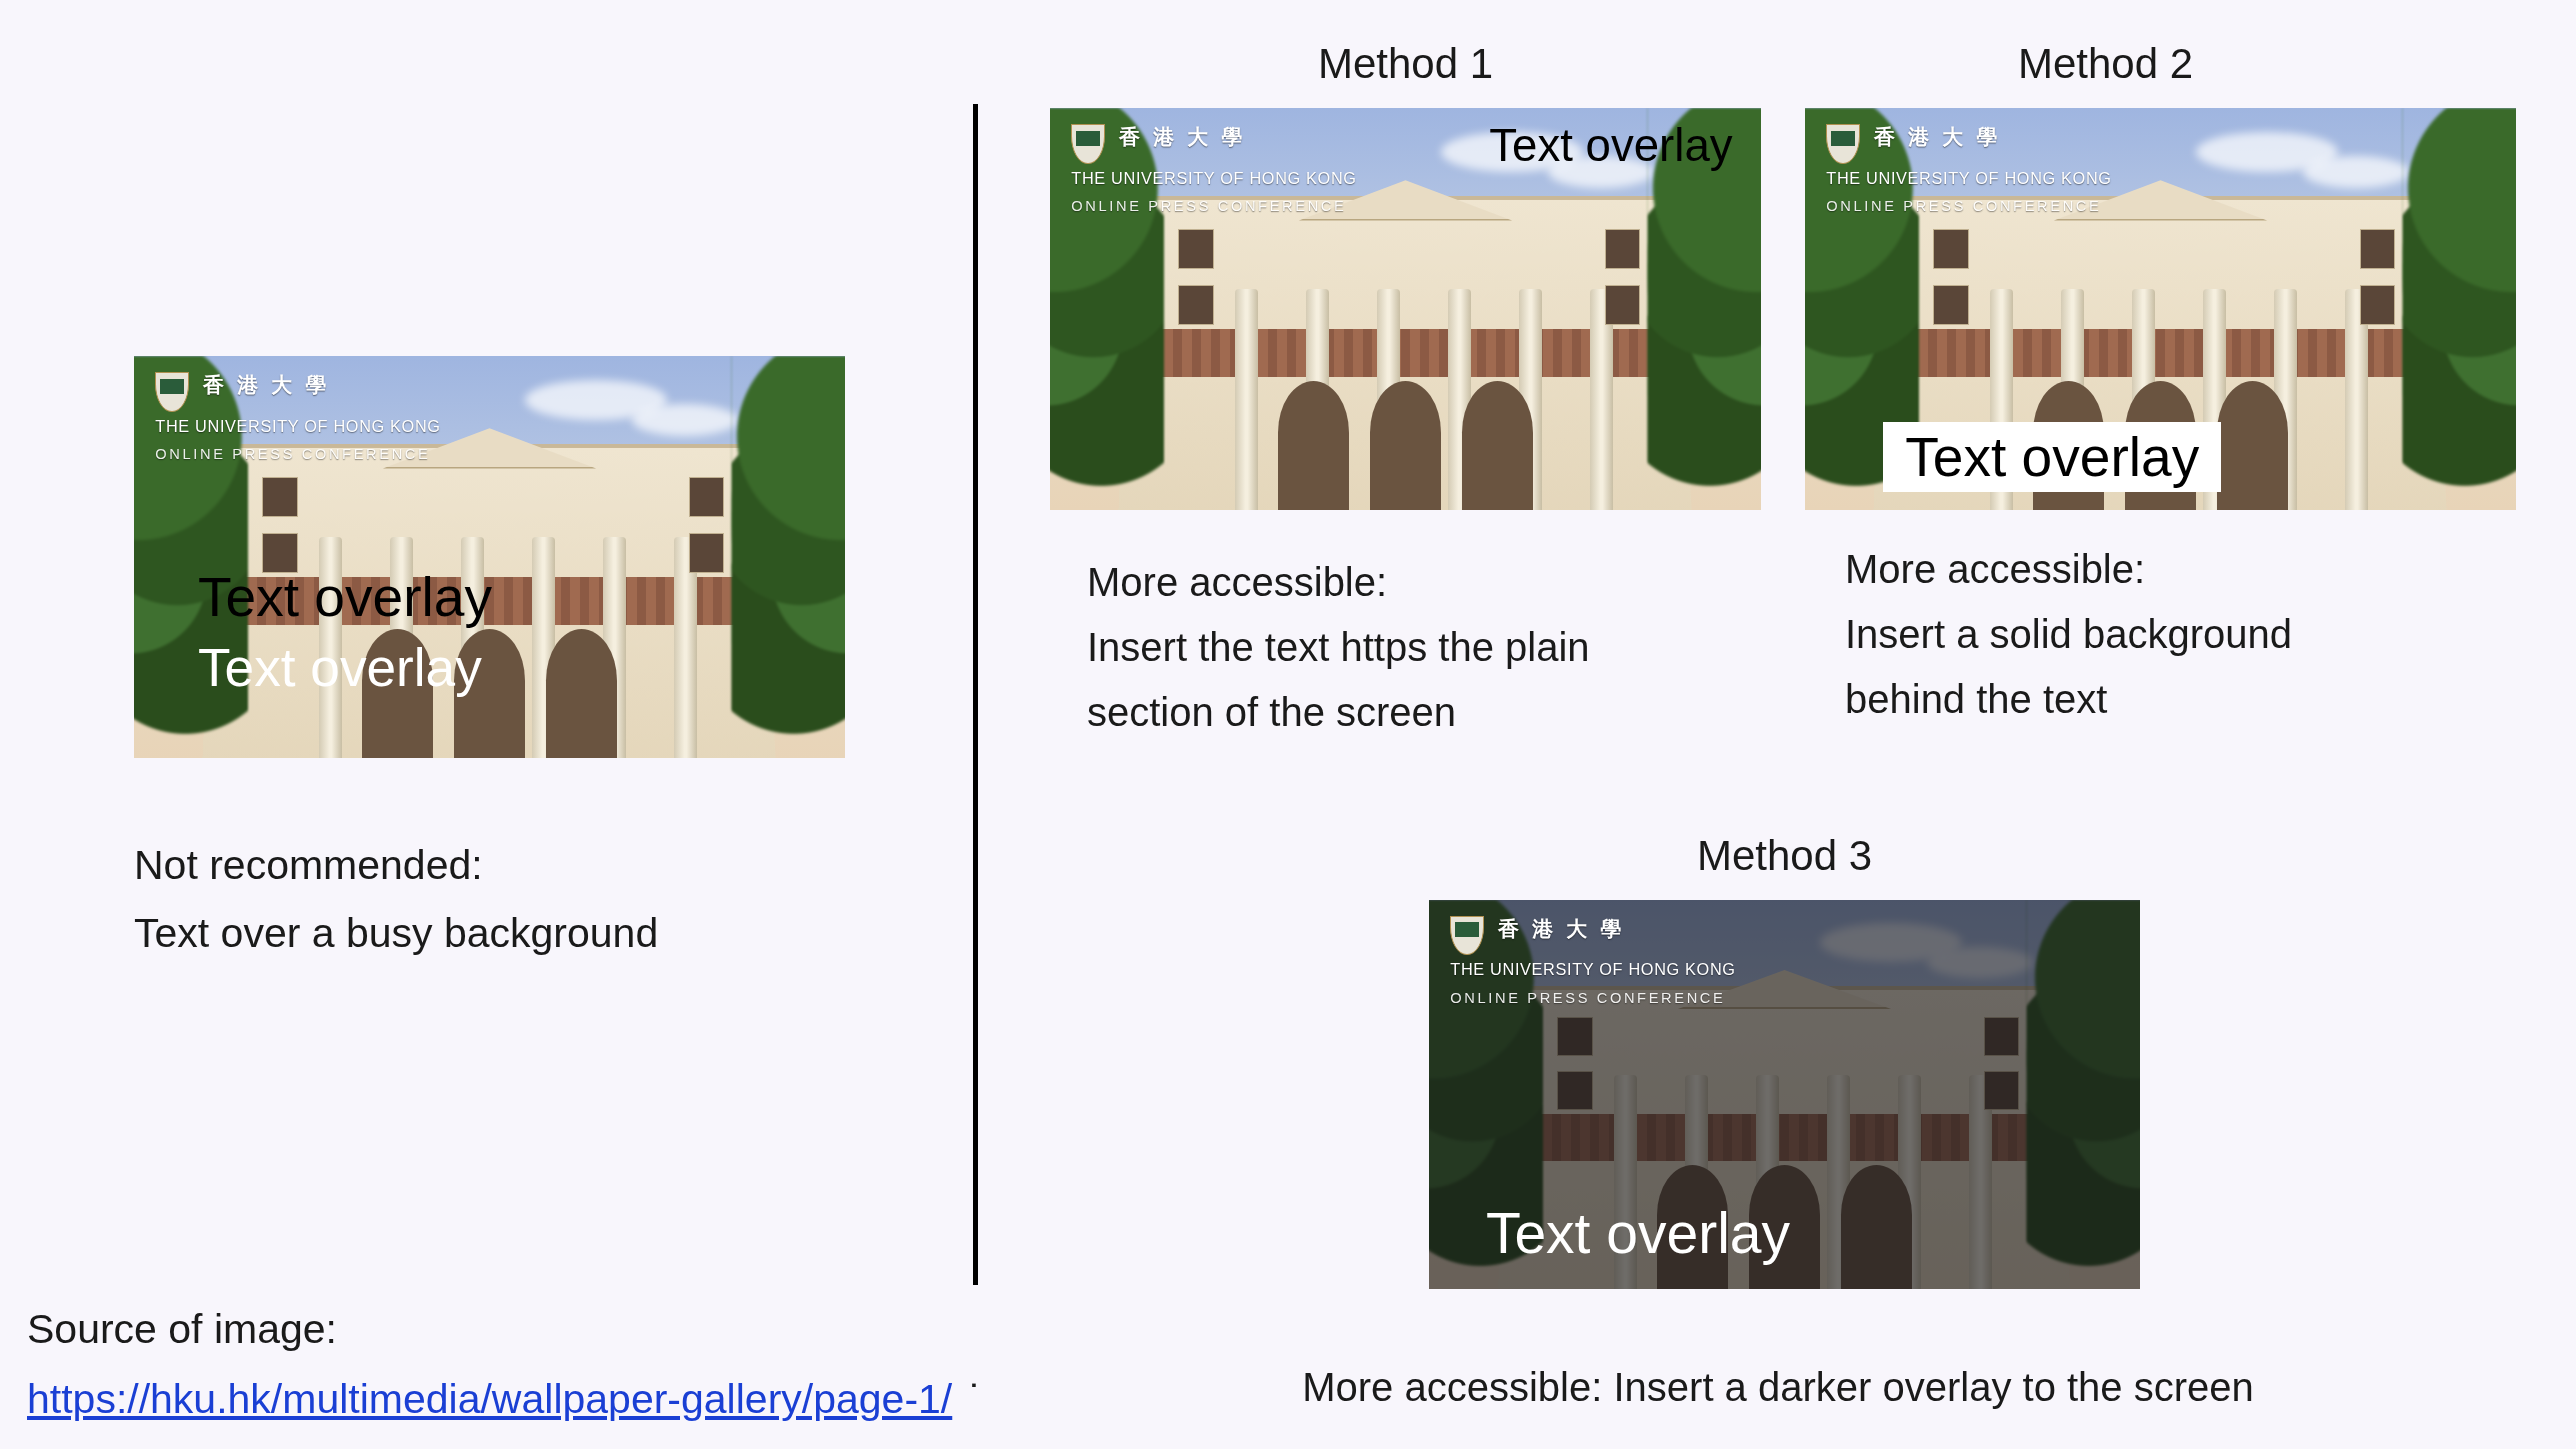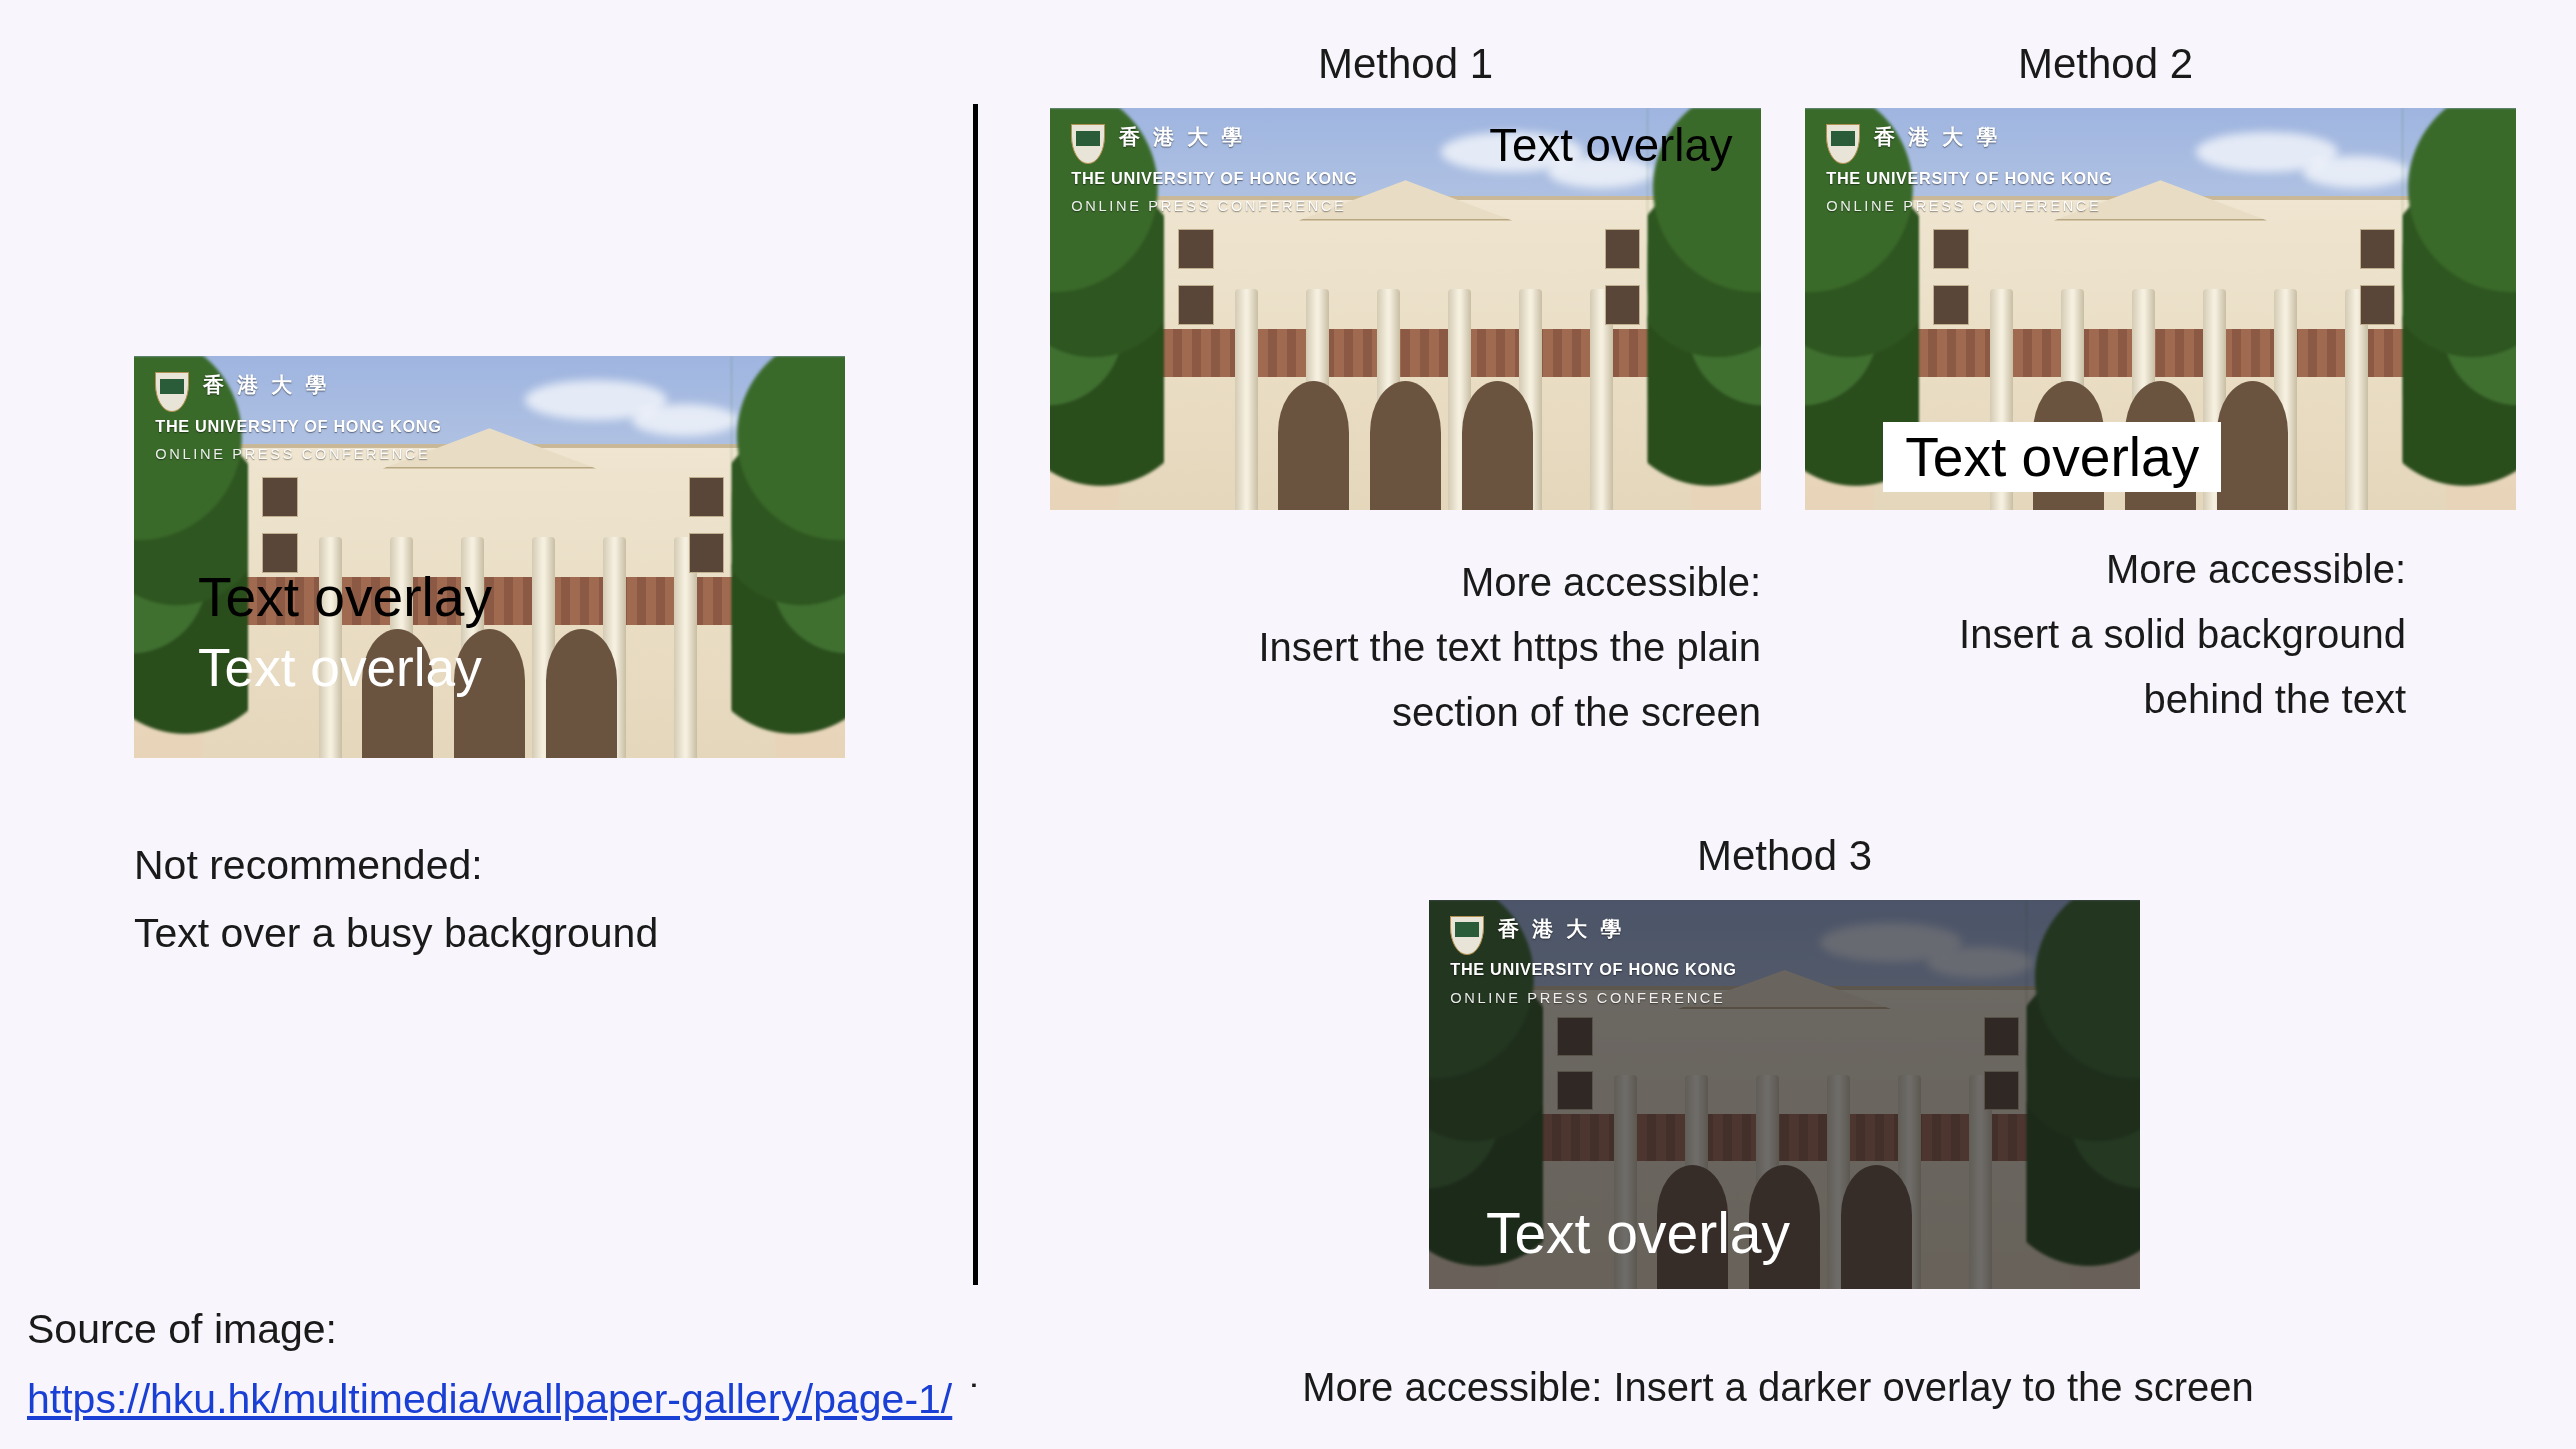--- a/index.html
+++ b/index.html
@@ -94,21 +94,21 @@
     vertical-align: top;
     margin-right: 0.4em;
     position: relative;
   }
   .hku-badge .shield::before {
     content: "";
     position: absolute; inset: 15% 12% 45% 12%;
     background: #2a5c3a;
   }
   .hku-badge .l1 { letter-spacing: 0.18em; font-weight: 600; }
-  .hku-badge .l2 { font-size: 0.78em; letter-spacing: 0.04em; font-weight: 700; margin-top: 24px; }
+  .hku-badge .l2 { font-size: 0.78em; letter-spacing: 0.04em; font-weight: 400; margin-top: 24px; }
   .hku-badge .l3 { font-size: 0.7em; letter-spacing: 0.18em; opacity: 0.9; margin-top: 0.5em; }
 
   .dark-overlay {
     position: absolute; inset: 0;
     background: rgba(20,20,25,0.6);
   }
 
   
   .ov-text {
     position: absolute;
@@ -158,21 +158,20 @@
     margin-bottom: 20px;
   }
   .method-block .building {
     width: 711px; height: 402px;
     font-size: 38px;
   }
   .method-caption {
     font-size: 40px;
     line-height: 1.62;
     margin-top: 40px;
-    text-align: right;
   }
 
   #m1 { left: 1050px; top: 40px; width: 711px; }
   #m2 { left: 1805px; top: 40px; width: 601px; }
   #m3 { left: 1429px; top: 832px; width: 711px; }
   #m3 .method-caption {
     position: absolute;
     left: -389px; top: 523px;
     width: 1476px;
     text-align: center;

